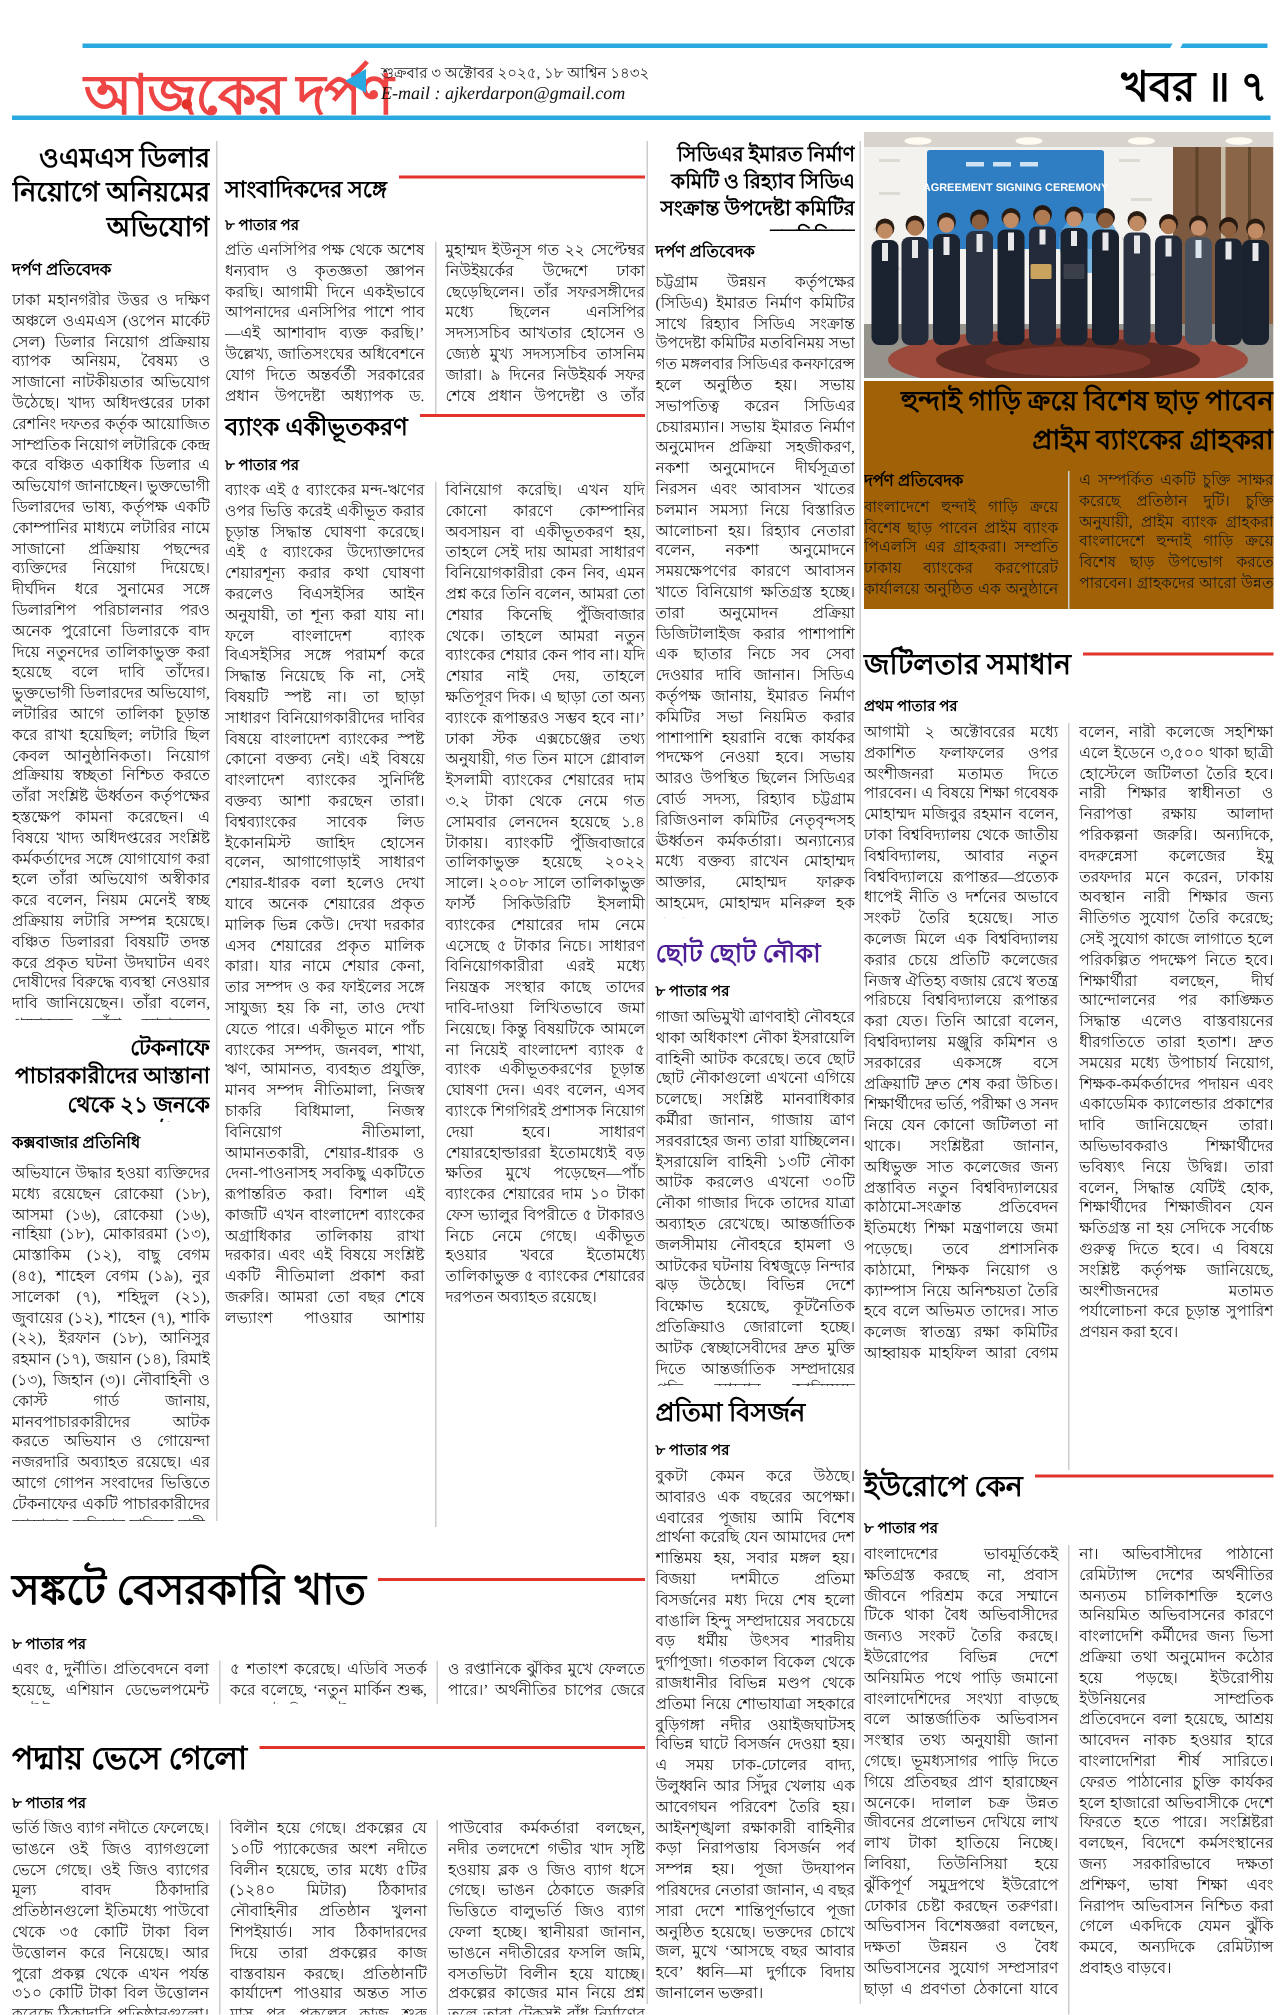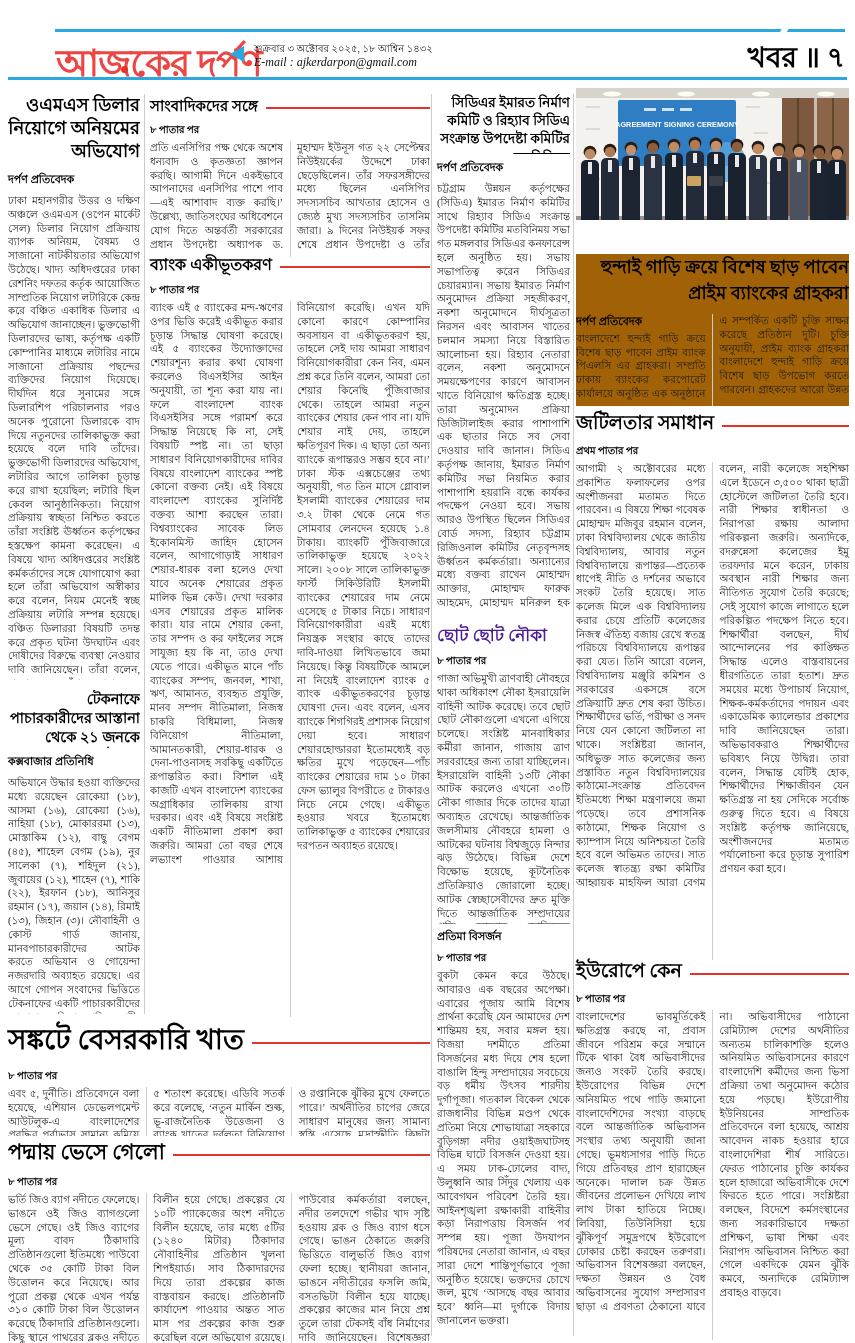--- a/index.html
+++ b/index.html
@@ -14,21 +14,21 @@
   .red-dot { width:7px; height:7px; border-radius:50%; background:#e2342a; }
   .tri-left { width:0; height:0; border-top:8px solid transparent; border-bottom:8px solid transparent; border-right:14px solid #2aa9e0; }
   .dateline { font-size:10px; color:#222; }
   .emailline { font-size:12px; color:#111; font-family:"Liberation Serif",serif;font-style:italic; }
   .section-page { font-size:28px; font-weight:bold; color:#000; white-space:nowrap; }
   .headline { font-weight:bold; text-align:right; color:#000; overflow:hidden; }
   .byline { font-weight:bold; font-size:11px; margin:5px 0 4px; color:#000; }
   .continued { font-weight:bold; font-size:10px; margin:3px 0 2px; color:#000; }
   .body-text { font-size:10.3px; line-height:1.34; text-align:justify; overflow:hidden; color:#1a1a1a; }
   .sec-head { display:flex; align-items:center; gap:8px; }
-  .sec-head .t { font-weight:bold; white-space:nowrap; color:#000; }
+  .sec-head .t { font-weight:bold; white-space:nowrap; color:#000;margin-top:20px; }
   .sec-head .rule { flex:1; height:2px; background:#e2342a; margin-top:3px; }
   .cols2 { column-count:2; column-gap:14px; column-rule:1px solid #cccccc; }
   .cols3 { column-count:3; column-gap:14px; column-rule:1px solid #cccccc; }
   .vsep { position:absolute; width:1px; background:#cccccc; }
   .photo-wrap { overflow:hidden; background:#e9e6e1; }
   svg text { font-family:"Liberation Sans",sans-serif; }
 </style>
 </head>
 <body>
 
@@ -86,26 +86,26 @@
   <div class="body-text" style="height:430px">চট্টগ্রাম উন্নয়ন কর্তৃপক্ষের (সিডিএ) ইমারত নির্মাণ কমিটির সাথে রিহ্যাব সিডিএ সংক্রান্ত উপদেষ্টা কমিটির মতবিনিময় সভা গত মঙ্গলবার সিডিএর কনফারেন্স হলে অনুষ্ঠিত হয়। সভায় সভাপতিত্ব করেন সিডিএর চেয়ারম্যান। সভায় ইমারত নির্মাণ অনুমোদন প্রক্রিয়া সহজীকরণ, নকশা অনুমোদনে দীর্ঘসূত্রতা নিরসন এবং আবাসন খাতের চলমান সমস্যা নিয়ে বিস্তারিত আলোচনা হয়। রিহ্যাব নেতারা বলেন, নকশা অনুমোদনে সময়ক্ষেপণের কারণে আবাসন খাতে বিনিয়োগ ক্ষতিগ্রস্ত হচ্ছে। তারা অনুমোদন প্রক্রিয়া ডিজিটালাইজ করার পাশাপাশি এক ছাতার নিচে সব সেবা দেওয়ার দাবি জানান। সিডিএ কর্তৃপক্ষ জানায়, ইমারত নির্মাণ কমিটির সভা নিয়মিত করার পাশাপাশি হয়রানি বন্ধে কার্যকর পদক্ষেপ নেওয়া হবে। সভায় আরও উপস্থিত ছিলেন সিডিএর বোর্ড সদস্য, রিহ্যাব চট্টগ্রাম রিজিওনাল কমিটির নেতৃবৃন্দসহ ঊর্ধ্বতন কর্মকর্তারা। অন্যান্যের মধ্যে বক্তব্য রাখেন মোহাম্মদ আক্তার, মোহাম্মদ ফারুক আহমেদ, মোহাম্মদ মনিরুল হক প্রমুখ।</div>
 </section>
 
 <section class="abs" style="left:437px;top:622px;width:133px">
   <div style="font-weight:bold;font-size:17px;color:#4c1d95">ছোট ছোট নৌকা</div>
   <div class="continued">৮ পাতার পর</div>
   <div class="body-text" style="height:252px">গাজা অভিমুখী ত্রাণবাহী নৌবহরে থাকা অধিকাংশ নৌকা ইসরায়েলি বাহিনী আটক করেছে। তবে ছোট ছোট নৌকাগুলো এখনো এগিয়ে চলেছে। সংশ্লিষ্ট মানবাধিকার কর্মীরা জানান, গাজায় ত্রাণ সরবরাহের জন্য তারা যাচ্ছিলেন। ইসরায়েলি বাহিনী ১৩টি নৌকা আটক করলেও এখনো ৩০টি নৌকা গাজার দিকে তাদের যাত্রা অব্যাহত রেখেছে। আন্তর্জাতিক জলসীমায় নৌবহরে হামলা ও আটকের ঘটনায় বিশ্বজুড়ে নিন্দার ঝড় উঠেছে। বিভিন্ন দেশে বিক্ষোভ হয়েছে, কূটনৈতিক প্রতিক্রিয়াও জোরালো হচ্ছে। আটক স্বেচ্ছাসেবীদের দ্রুত মুক্তি দিতে আন্তর্জাতিক সম্প্রদায়ের প্রতি আহ্বান জানিয়েছে মানবাধিকার সংগঠনগুলো।</div>
 </section>
 
 <section class="abs" style="left:437px;top:928px;width:133px">
-  <div style="font-weight:bold;font-size:11px;color:#000">প্রতিমা বিসর্জন</div>
+  <div style="font-weight:bold;font-size:17px;color:#000">প্রতিমা বিসর্জন</div>
   <div class="continued">৮ পাতার পর</div>
   <div class="body-text" style="height:360px">বুকটা কেমন করে উঠছে। আবারও এক বছরের অপেক্ষা। এবারের পূজায় আমি বিশেষ প্রার্থনা করেছি যেন আমাদের দেশ শান্তিময় হয়, সবার মঙ্গল হয়। বিজয়া দশমীতে প্রতিমা বিসর্জনের মধ্য দিয়ে শেষ হলো বাঙালি হিন্দু সম্প্রদায়ের সবচেয়ে বড় ধর্মীয় উৎসব শারদীয় দুর্গাপূজা। গতকাল বিকেল থেকে রাজধানীর বিভিন্ন মণ্ডপ থেকে প্রতিমা নিয়ে শোভাযাত্রা সহকারে বুড়িগঙ্গা নদীর ওয়াইজঘাটসহ বিভিন্ন ঘাটে বিসর্জন দেওয়া হয়। এ সময় ঢাক-ঢোলের বাদ্য, উলুধ্বনি আর সিঁদুর খেলায় এক আবেগঘন পরিবেশ তৈরি হয়। আইনশৃঙ্খলা রক্ষাকারী বাহিনীর কড়া নিরাপত্তায় বিসর্জন পর্ব সম্পন্ন হয়। পূজা উদযাপন পরিষদের নেতারা জানান, এ বছর সারা দেশে শান্তিপূর্ণভাবে পূজা অনুষ্ঠিত হয়েছে। ভক্তদের চোখে জল, মুখে ‘আসছে বছর আবার হবে’ ধ্বনি—মা দুর্গাকে বিদায় জানালেন ভক্তরা।</div>
 </section>
 
-<div class="abs photo-wrap" style="left:576px;top:88px;width:273px;height:132px">
+<div class="abs photo-wrap" style="left:576px;top:88px;width:273px;height:164px">
   <svg width="273" height="164" viewBox="0 0 273 164">
 
     <rect width="273" height="164" fill="#e9e6e1"></rect>
     <rect width="273" height="10" fill="#d8d4cd"></rect>
     <ellipse cx="36" cy="6" rx="9" ry="2.5" fill="#fffdf2"></ellipse>
     <ellipse cx="110" cy="6" rx="9" ry="2.5" fill="#fffdf2"></ellipse>
     <ellipse cx="185" cy="6" rx="9" ry="2.5" fill="#fffdf2"></ellipse>
     <ellipse cx="250" cy="6" rx="9" ry="2.5" fill="#fffdf2"></ellipse>
 
     <rect x="0" y="10" width="206" height="120" fill="#f3f2ee"></rect>

